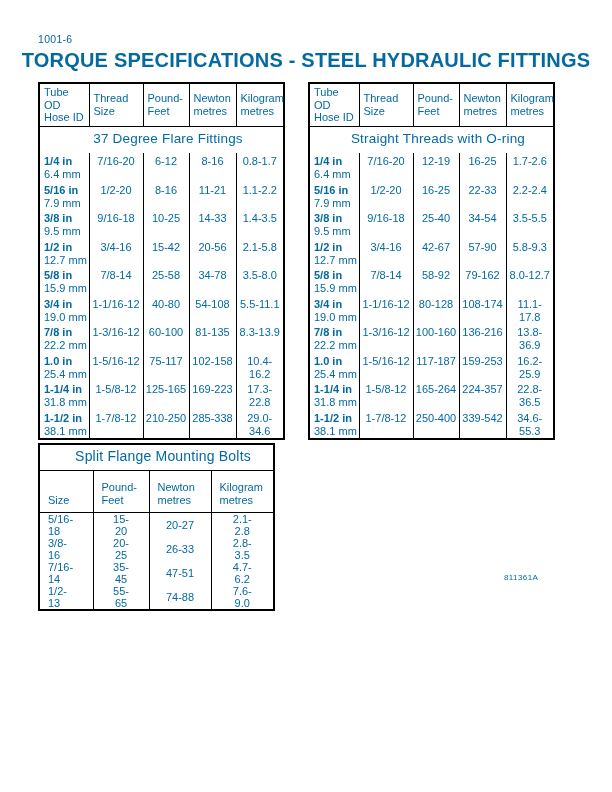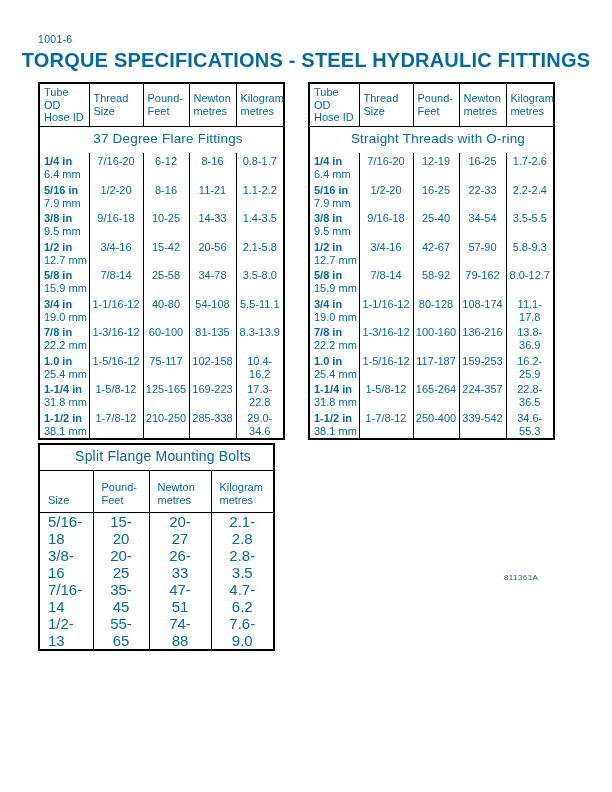--- a/index.html
+++ b/index.html
@@ -45,21 +45,21 @@
   .fit-row td.c-tube { border-left: none; text-align: left; padding-left: 4px; }
   .size-in { font-weight: bold; }
 
   
   #split-table .colhead {
     height: 32px; vertical-align: bottom; padding: 3px 4px 6px 8px; border-bottom: 1.5px solid #000;
   }
   .bolt-row { height: 21.2px; }
   .bolt-row td {
     border-left: 1.5px solid #000; vertical-align: middle; text-align: center;
-    font-size: 15px; padding: 0 15px;
+    font-size: 11px; padding: 0 15px;
   }
   .bolt-row td.c-size { border-left: none; text-align: left; padding-left: 8px; }
 
   .doc-code { position: absolute; left: 504px; top: 573px; font-size: 8px; font-weight: normal; letter-spacing: 0.4px; }
 </style>
 </head>
 <body>
 
 <div class="page">
 

